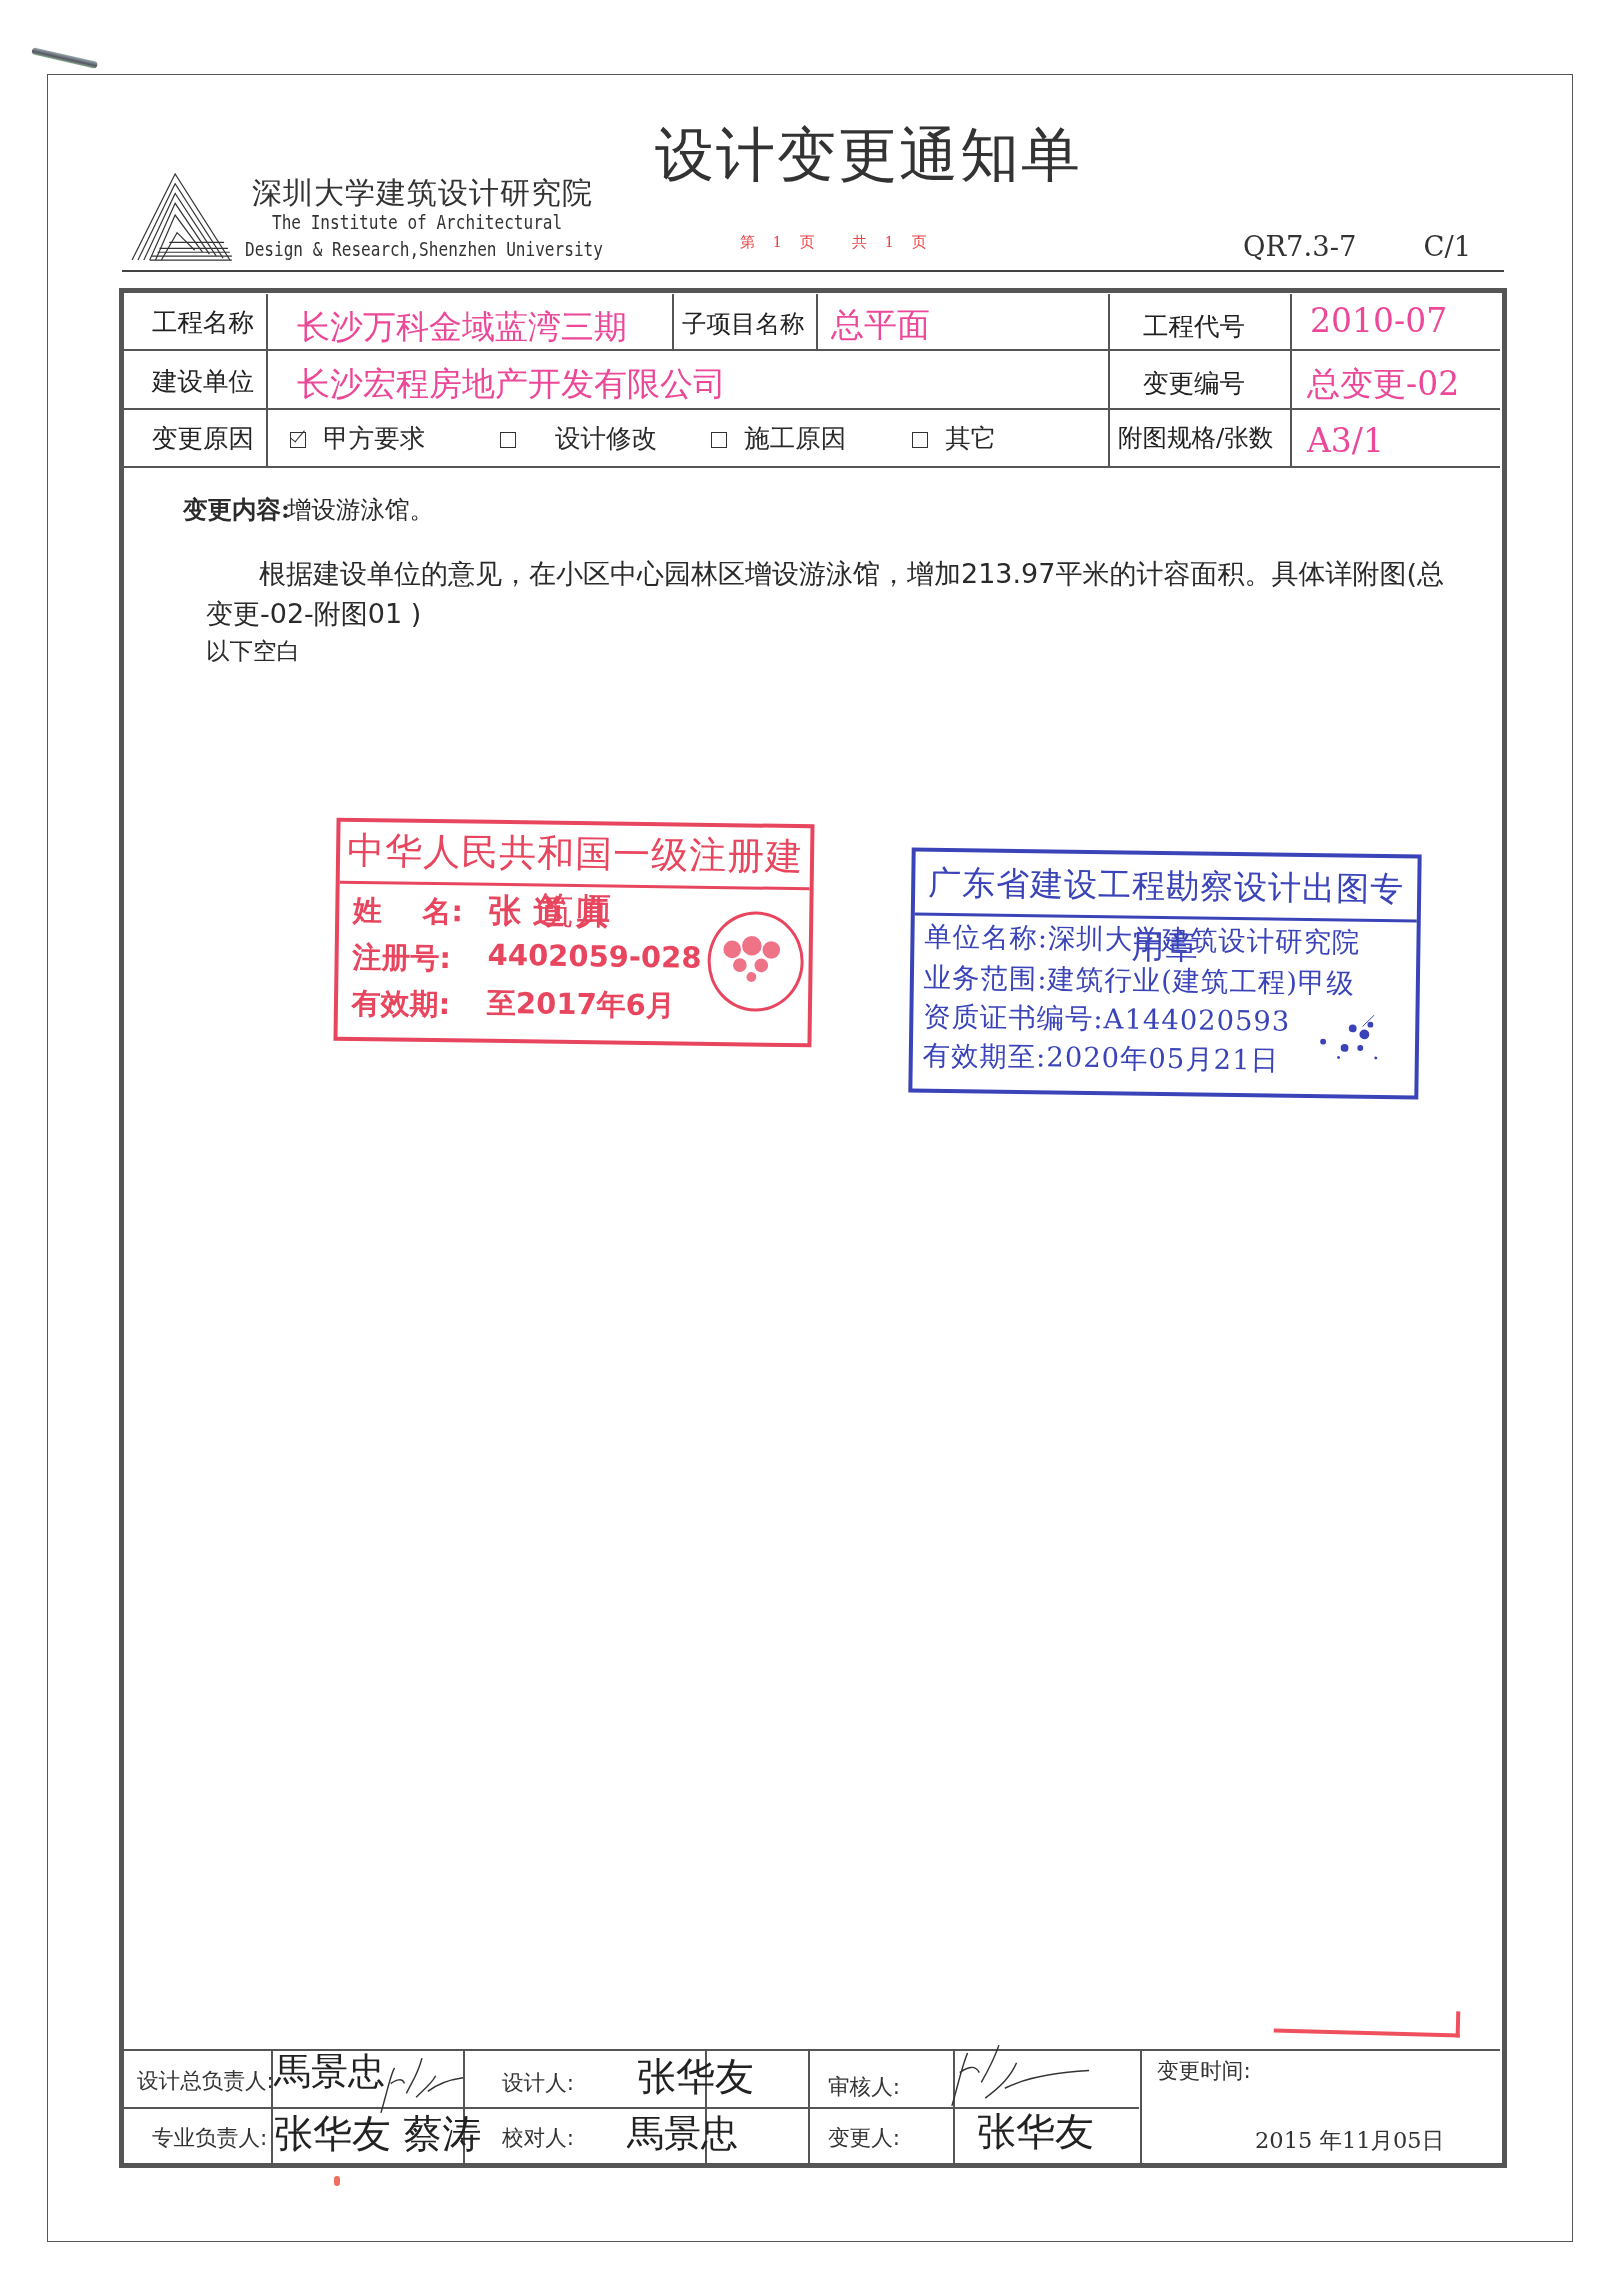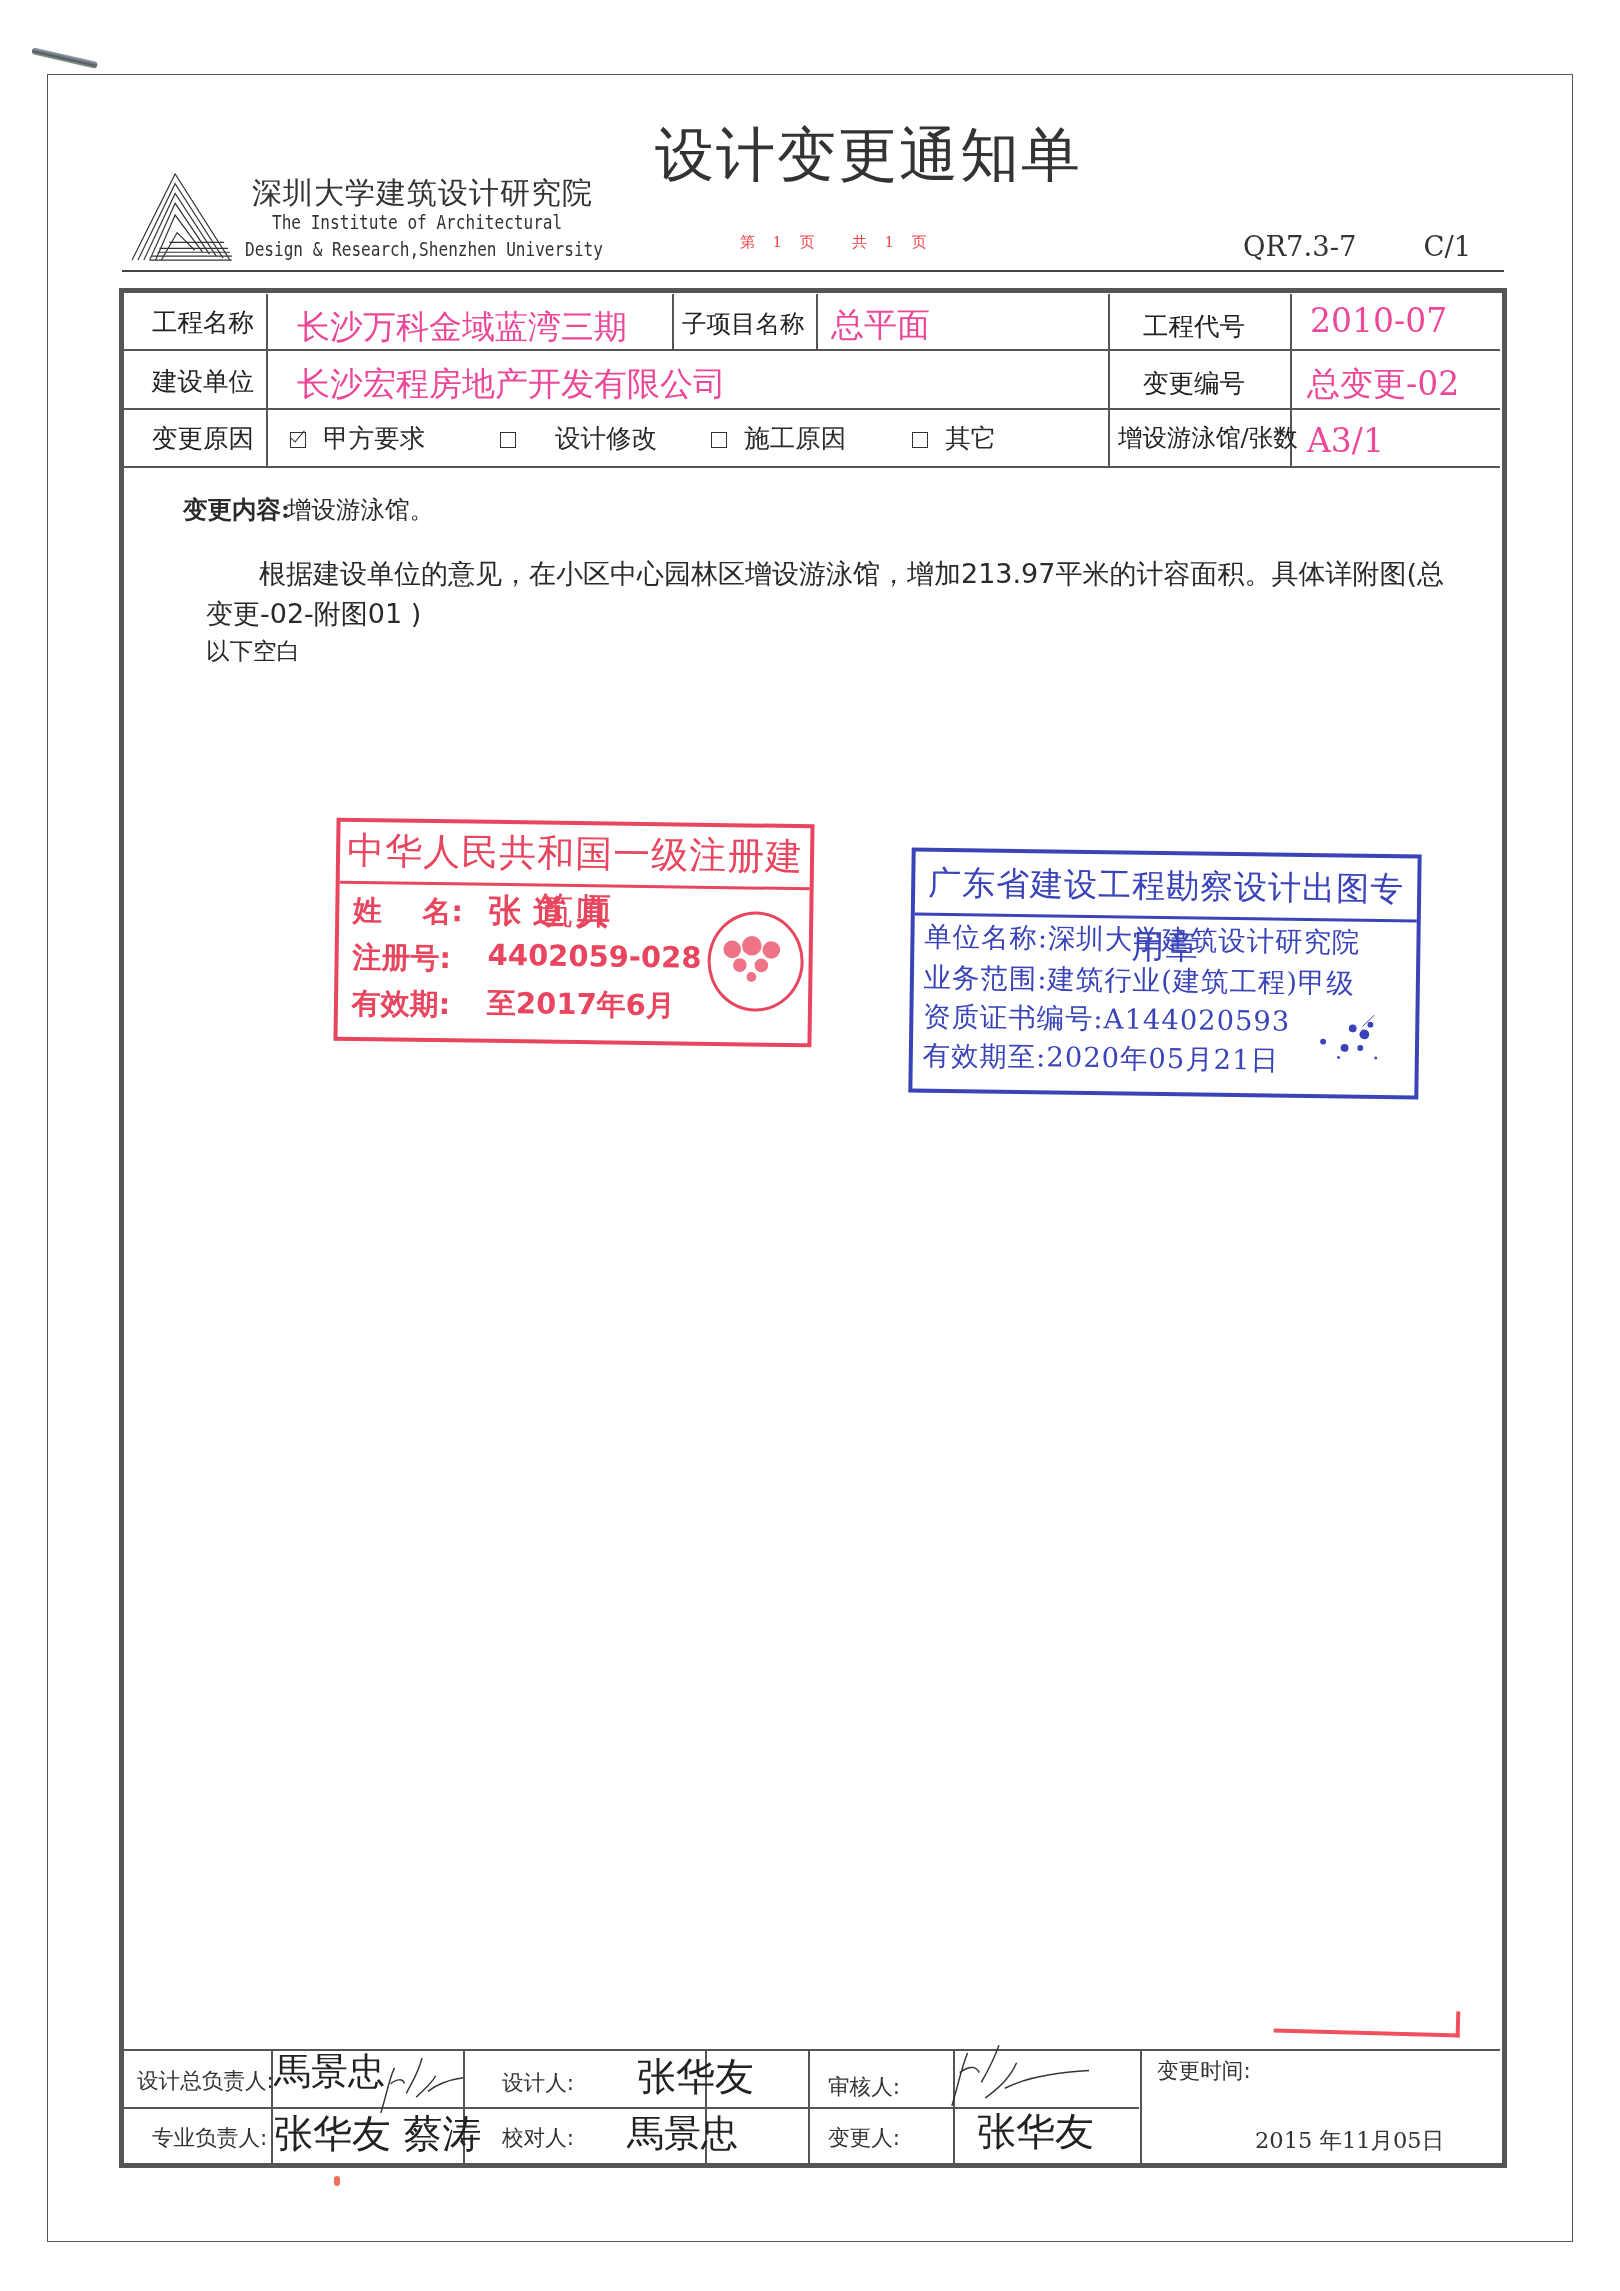--- a/index.html
+++ b/index.html
@@ -112,21 +112,21 @@
 </div>
 <div class="reason-opt" style="left:500px;">
   <span class="cb"></span><span style="margin-left:21.6px">设计修改</span>
 </div>
 <div class="reason-opt" style="left:711px;">
   <span class="cb"></span><span>施工原因</span>
 </div>
 <div class="reason-opt" style="left:912px;">
   <span class="cb"></span><span>其它</span>
 </div>
-<div class="cell-label" style="left:1118px; top:421px; font-size:24.5px;">增设游泳馆/张数</div>
+<div class="cell-label" style="left:1118px; top:421px; font-size:24.5px;">附图规格/张数</div>
 <div class="cell-value" style="left:1307px; top:421px;">A3/1</div>
 
 <div class="abs content-title">变更内容:</div>
 <div class="abs content-summary">增设游泳馆。</div>
 <div class="abs content-body">
   <p>根据建设单位的意见，在小区中心园林区增设游泳馆，增加213.97平米的计容面积。具体详附图(总变更-02-附图01 )</p>
 </div>
 <div class="abs content-blank">以下空白</div>
 
 <div class="abs stamp-red">

